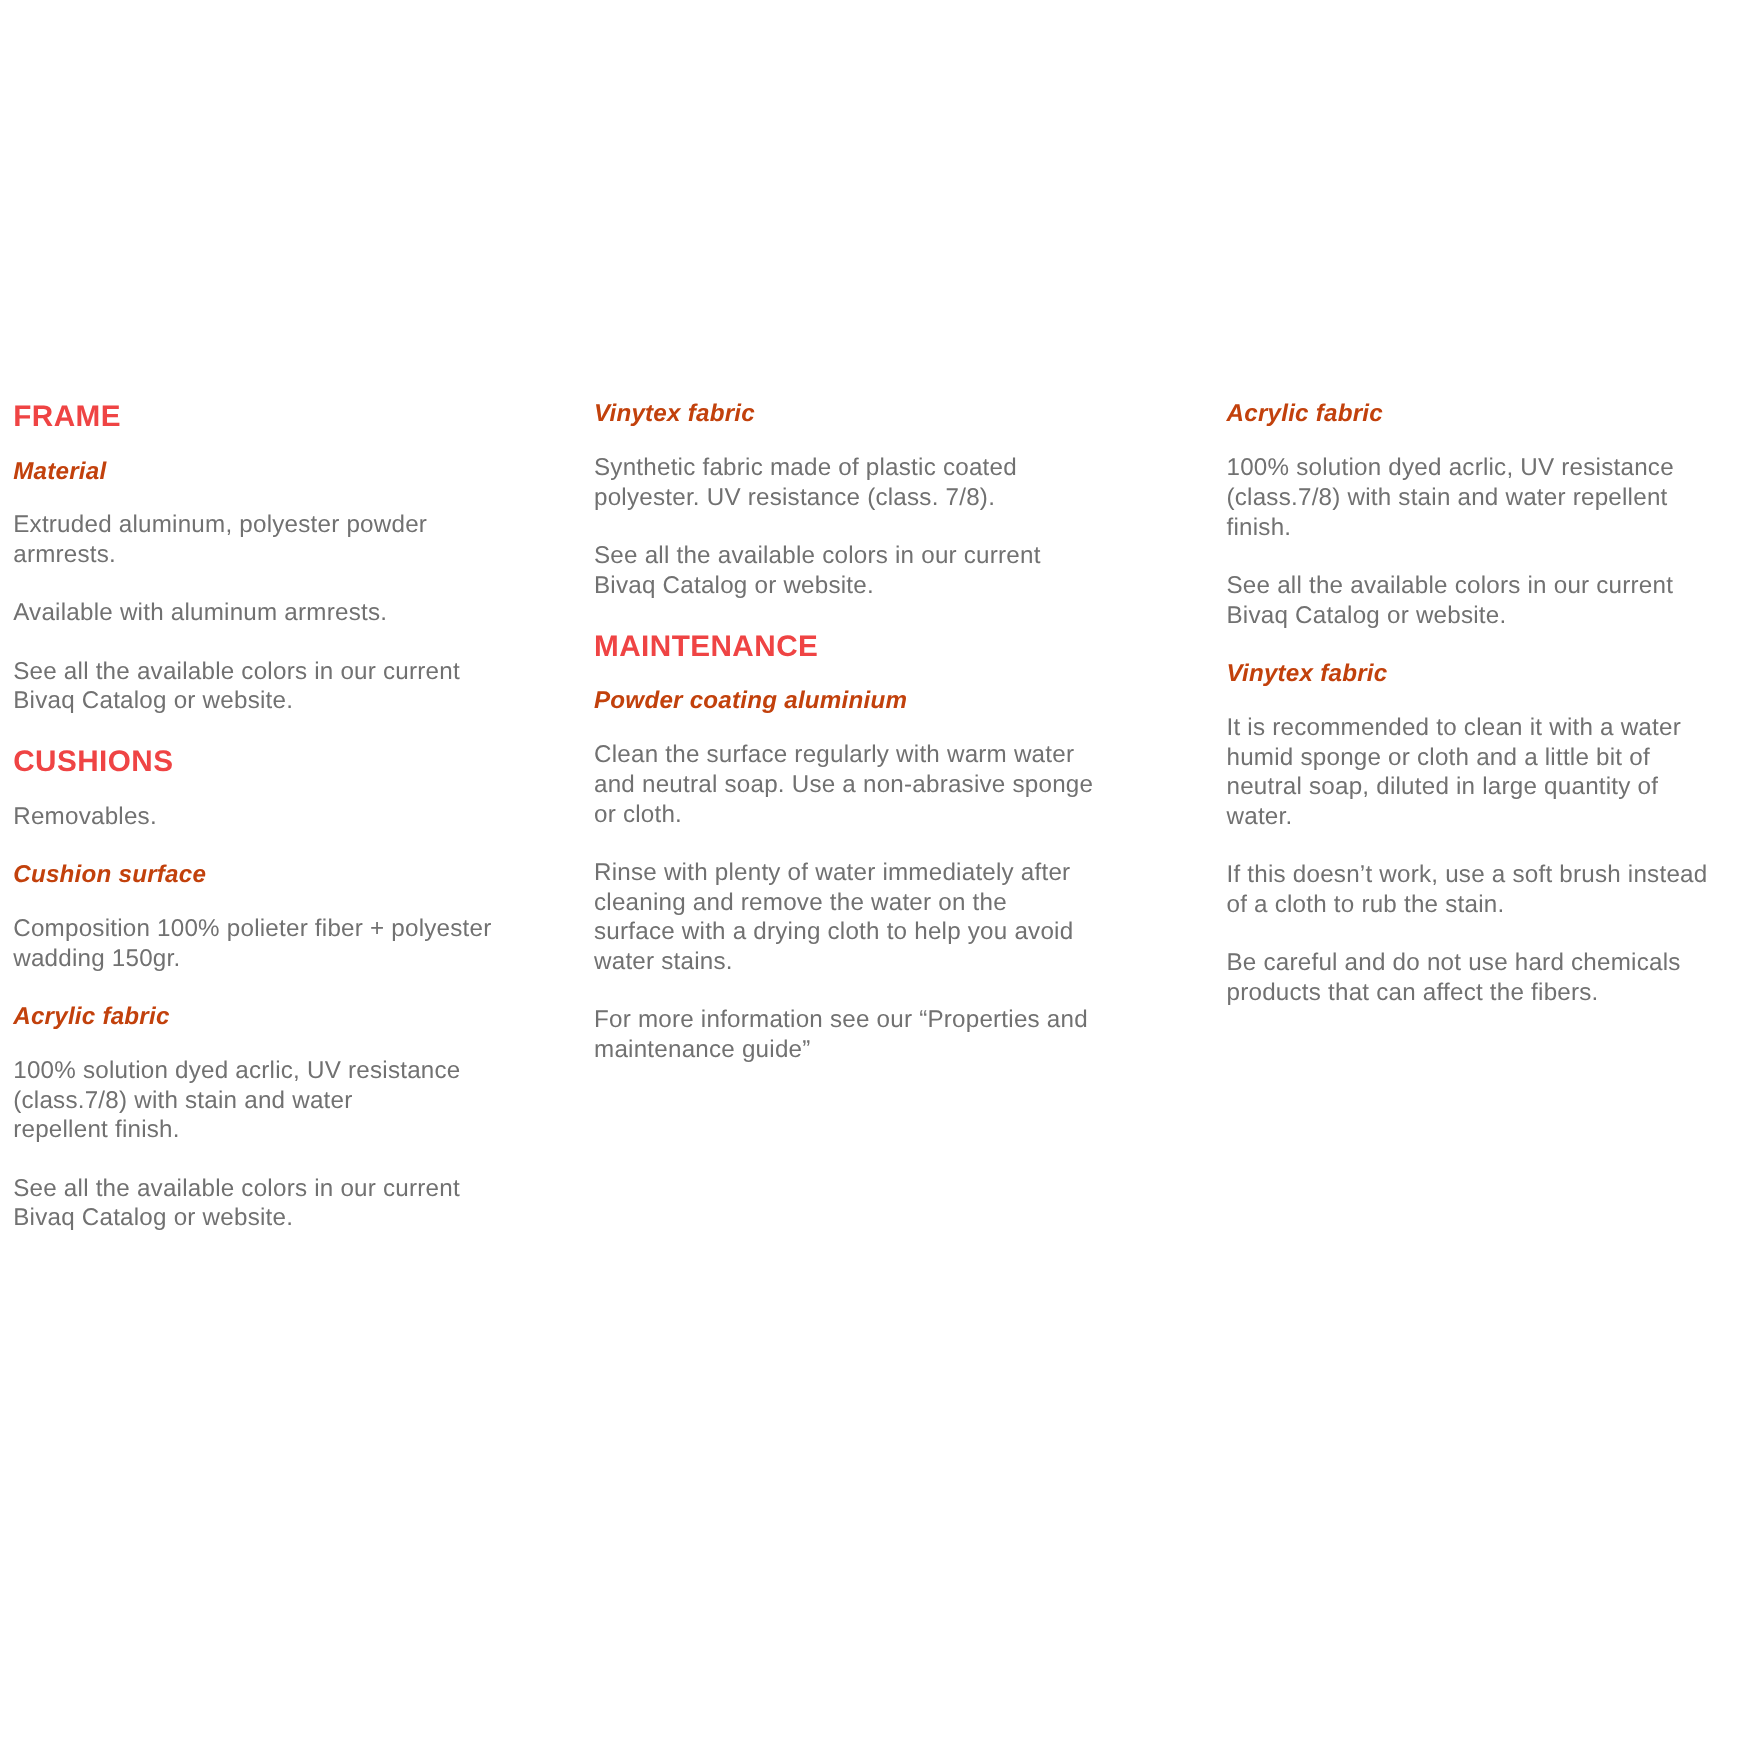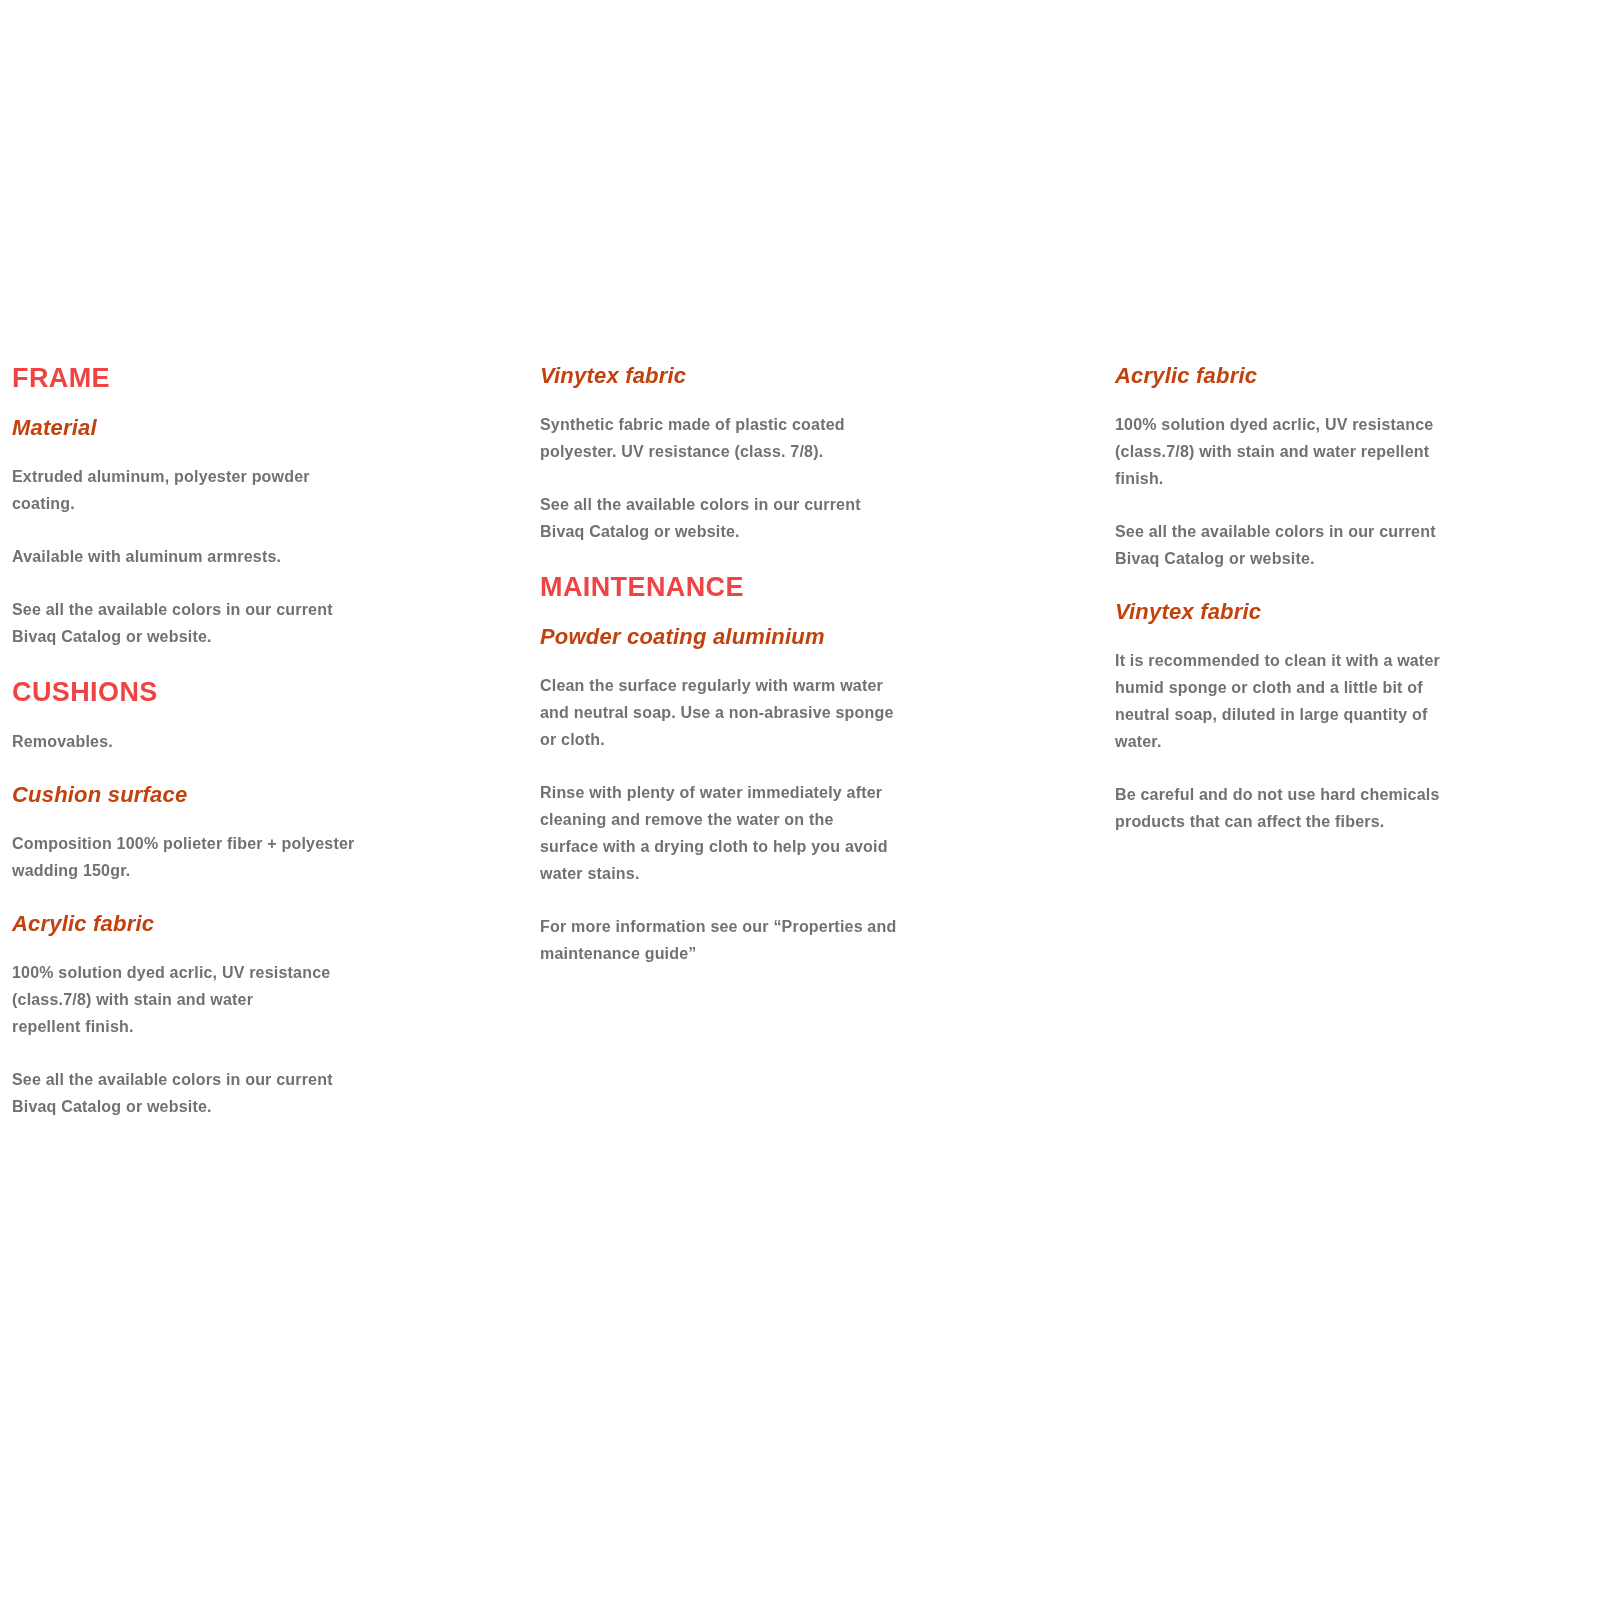--- a/index.html
+++ b/index.html
@@ -36,37 +36,37 @@
   h3.subheading {
     font-size: 22px;
     line-height: 27px;
     font-weight: bold;
     color: #c2410c;
     letter-spacing: 0.2px;
     margin: 0 0 22px 0;
     font-style: italic;
   }
   p.body-text {
-    font-size: 16px;
+    font-size: 22px;
     line-height: 27px;
-    font-weight: bold;
+    font-weight: normal;
     color: #717171;
     letter-spacing: 0.2px;
     margin: 0 0 26px 0;
     white-space: pre-line;
   }
 </style>
 </head>
 <body>
 
 <div class="col" id="col-left">
   <h2 class="section-heading">FRAME</h2>
   <h3 class="subheading">Material</h3>
   <p class="body-text">Extruded aluminum, polyester powder
-coating.</p>
+armrests.</p>
   <p class="body-text">Available with aluminum armrests.</p>
   <p class="body-text">See all the available colors in our current
 Bivaq Catalog or website.</p>
   <h2 class="section-heading spaced">CUSHIONS</h2>
   <p class="body-text">Removables.</p>
   <h3 class="subheading">Cushion surface</h3>
   <p class="body-text">Composition 100% polieter fiber + polyester
 wadding 150gr.</p>
   <h3 class="subheading">Acrylic fabric</h3>
   <p class="body-text">100% solution dyed acrlic, UV resistance
@@ -100,15 +100,17 @@
   <p class="body-text">100% solution dyed acrlic, UV resistance
 (class.7/8) with stain and water repellent
 finish.</p>
   <p class="body-text">See all the available colors in our current
 Bivaq Catalog or website.</p>
   <h3 class="subheading">Vinytex fabric</h3>
   <p class="body-text">It is recommended to clean it with a water
 humid sponge or cloth and a little bit of
 neutral soap, diluted in large quantity of
 water.</p>
+  <p class="body-text">If this doesn’t work, use a soft brush instead
+of a cloth to rub the stain.</p>
   <p class="body-text">Be careful and do not use hard chemicals
 products that can affect the fibers.</p>
 </div>
 
 </body></html>

